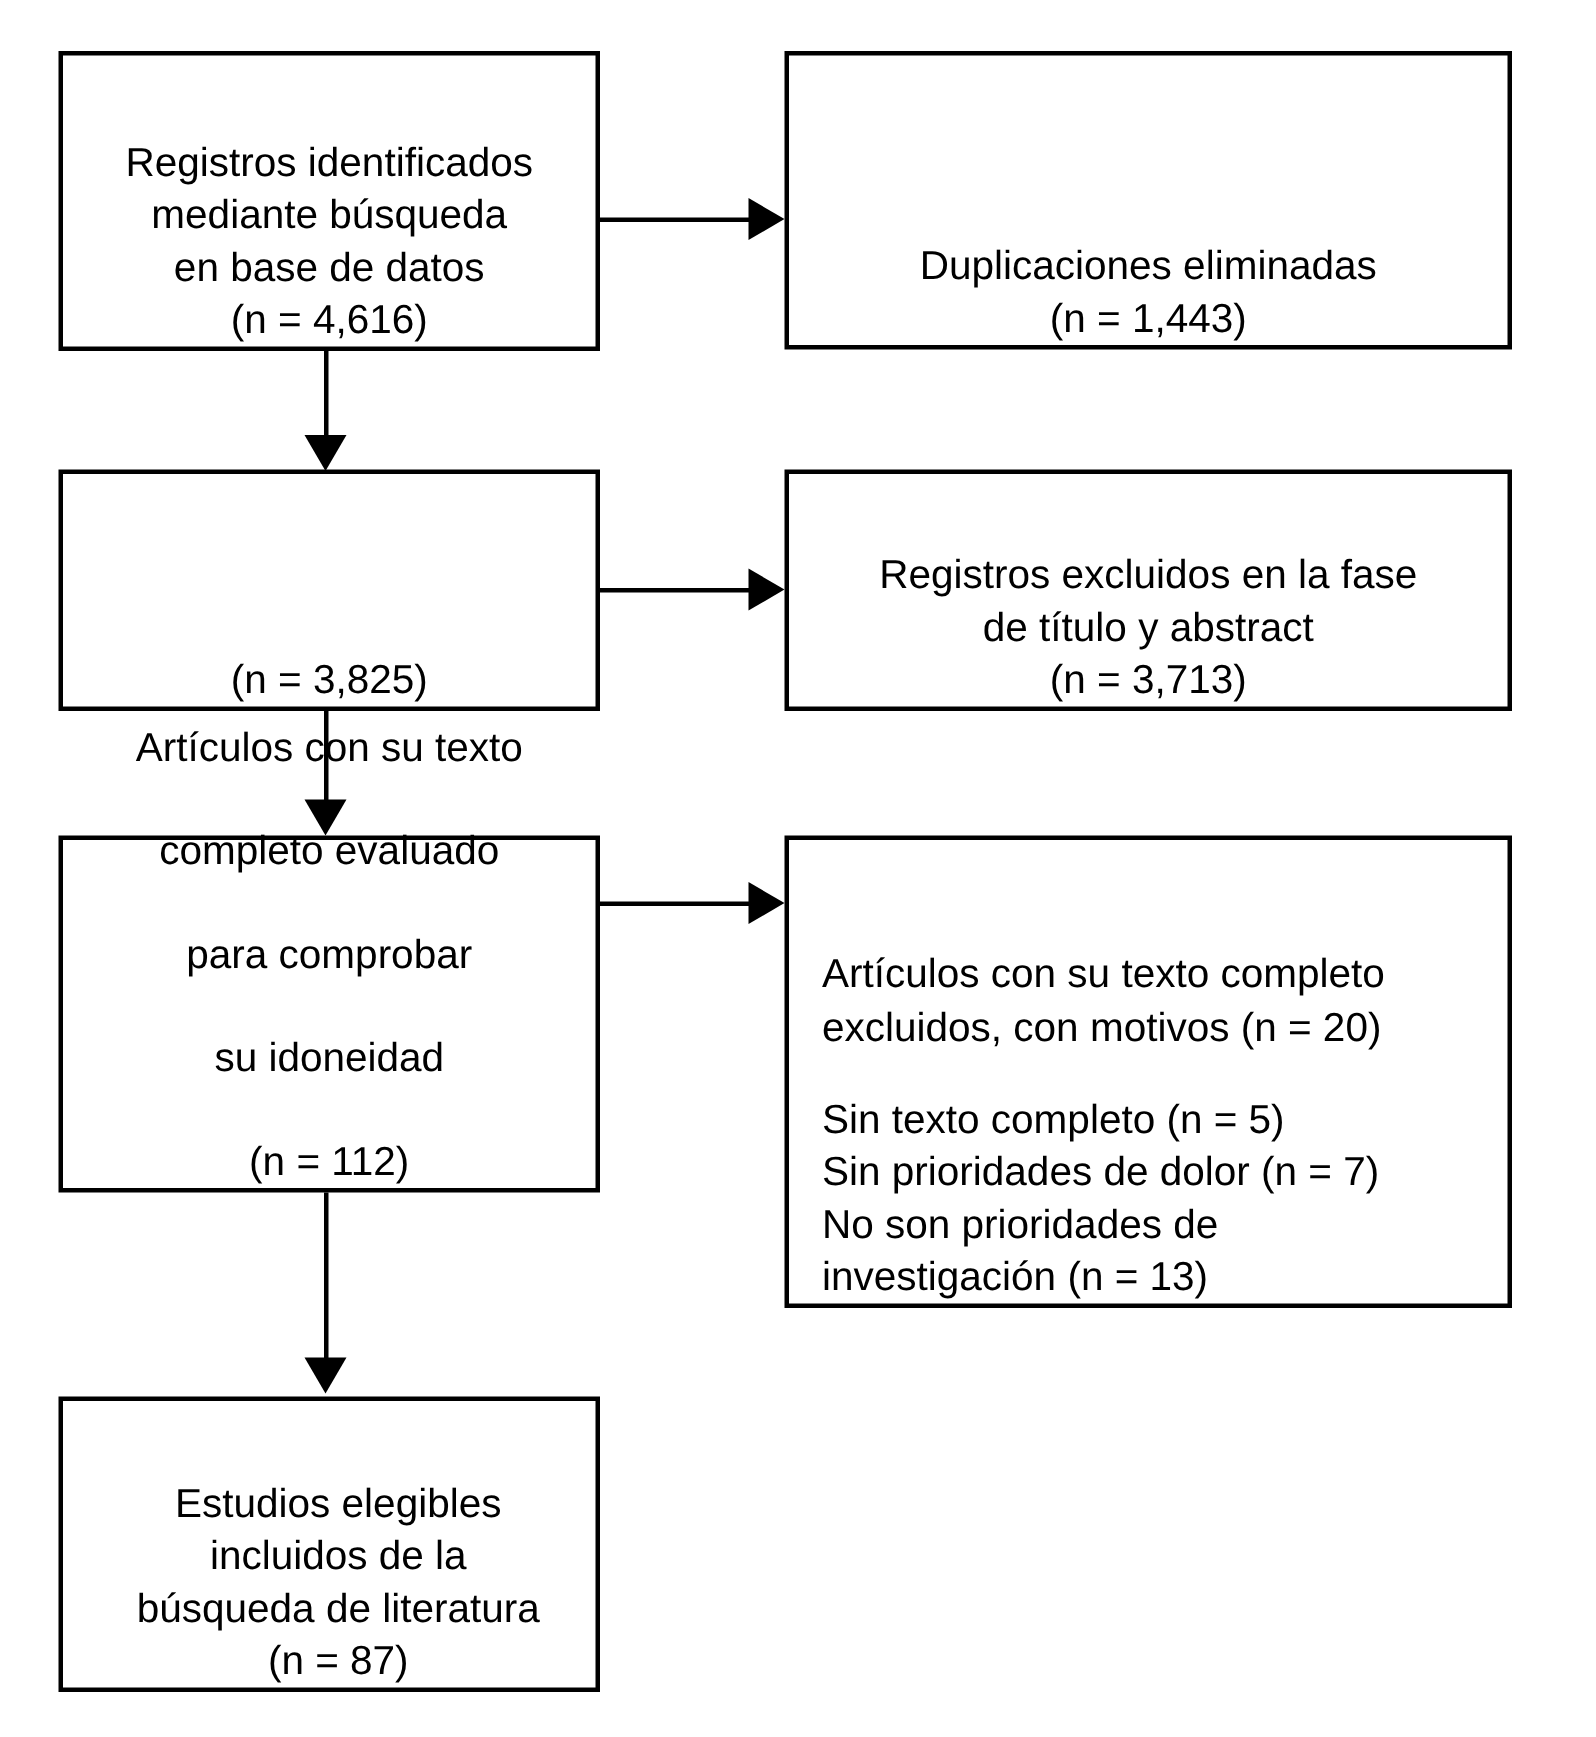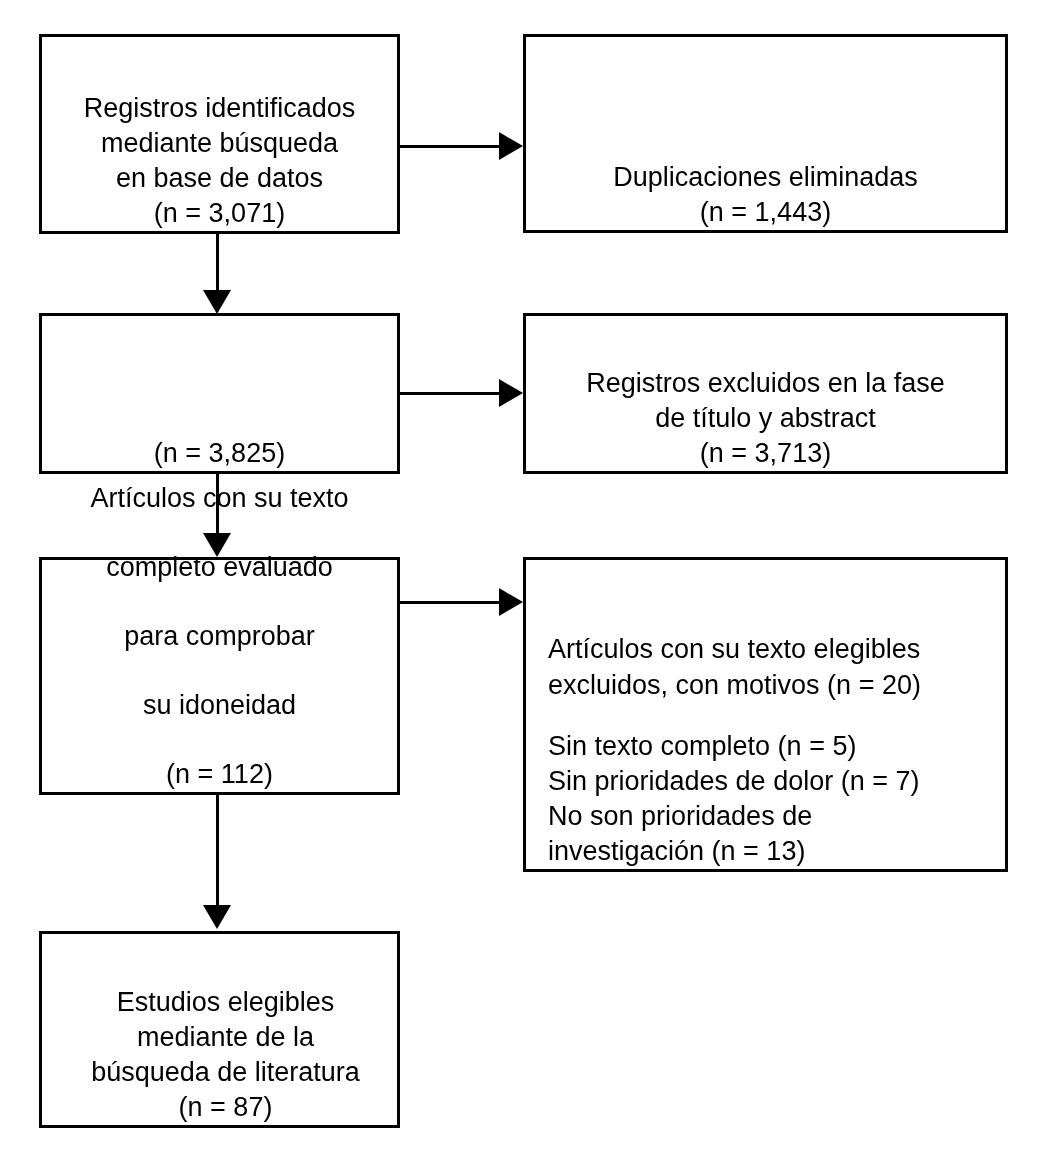--- a/index.html
+++ b/index.html
@@ -117,21 +117,21 @@
 </style>
 </head>
 <body>
 
 <div id="canvas">
 
   <div class="node center" id="box-identified">
     <span class="line">Registros identificados</span>
     <span class="line">mediante búsqueda</span>
     <span class="line">en base de datos</span>
-    <span class="line">(n = 3,071)</span>
+    <span class="line">(n = 4,616)</span>
   </div>
 
   <div class="node center" id="box-duplicates">
     <span class="line">Duplicaciones eliminadas</span>
     <span class="line">(n = 1,443)</span>
   </div>
 
   <div class="node center" id="box-screened">
     <span class="line">(n = 3,825)</span>
   </div>
@@ -144,32 +144,32 @@
 
   <div class="node center" id="box-fulltext">
     <span class="line">Artículos con su texto</span>
     <span class="line">completo evaluado</span>
     <span class="line">para comprobar</span>
     <span class="line">su idoneidad</span>
     <span class="line">(n = 112)</span>
   </div>
 
   <div class="node left" id="box-excluded-ft">
-    <span class="line">Artículos con su texto elegibles</span>
+    <span class="line">Artículos con su texto completo</span>
     <span class="line">excluidos, con motivos (n = 20)</span>
     <span class="spacer"></span>
     <span class="line">Sin texto completo (n = 5)</span>
     <span class="line">Sin prioridades de dolor (n = 7)</span>
     <span class="line">No son prioridades de</span>
     <span class="line">investigación (n = 13)</span>
   </div>
 
   <div class="node center" id="box-included">
     <span class="line">Estudios elegibles</span>
-    <span class="line">mediante de la</span>
+    <span class="line">incluidos de la</span>
     <span class="line">búsqueda de literatura</span>
     <span class="line">(n = 87)</span>
   </div>
 
   <div class="conn" id="arrow-identified-duplicates">
     <div class="shaft-h"></div>
     <div class="head-right"></div>
   </div>
 
   <div class="conn" id="arrow-identified-screened">

